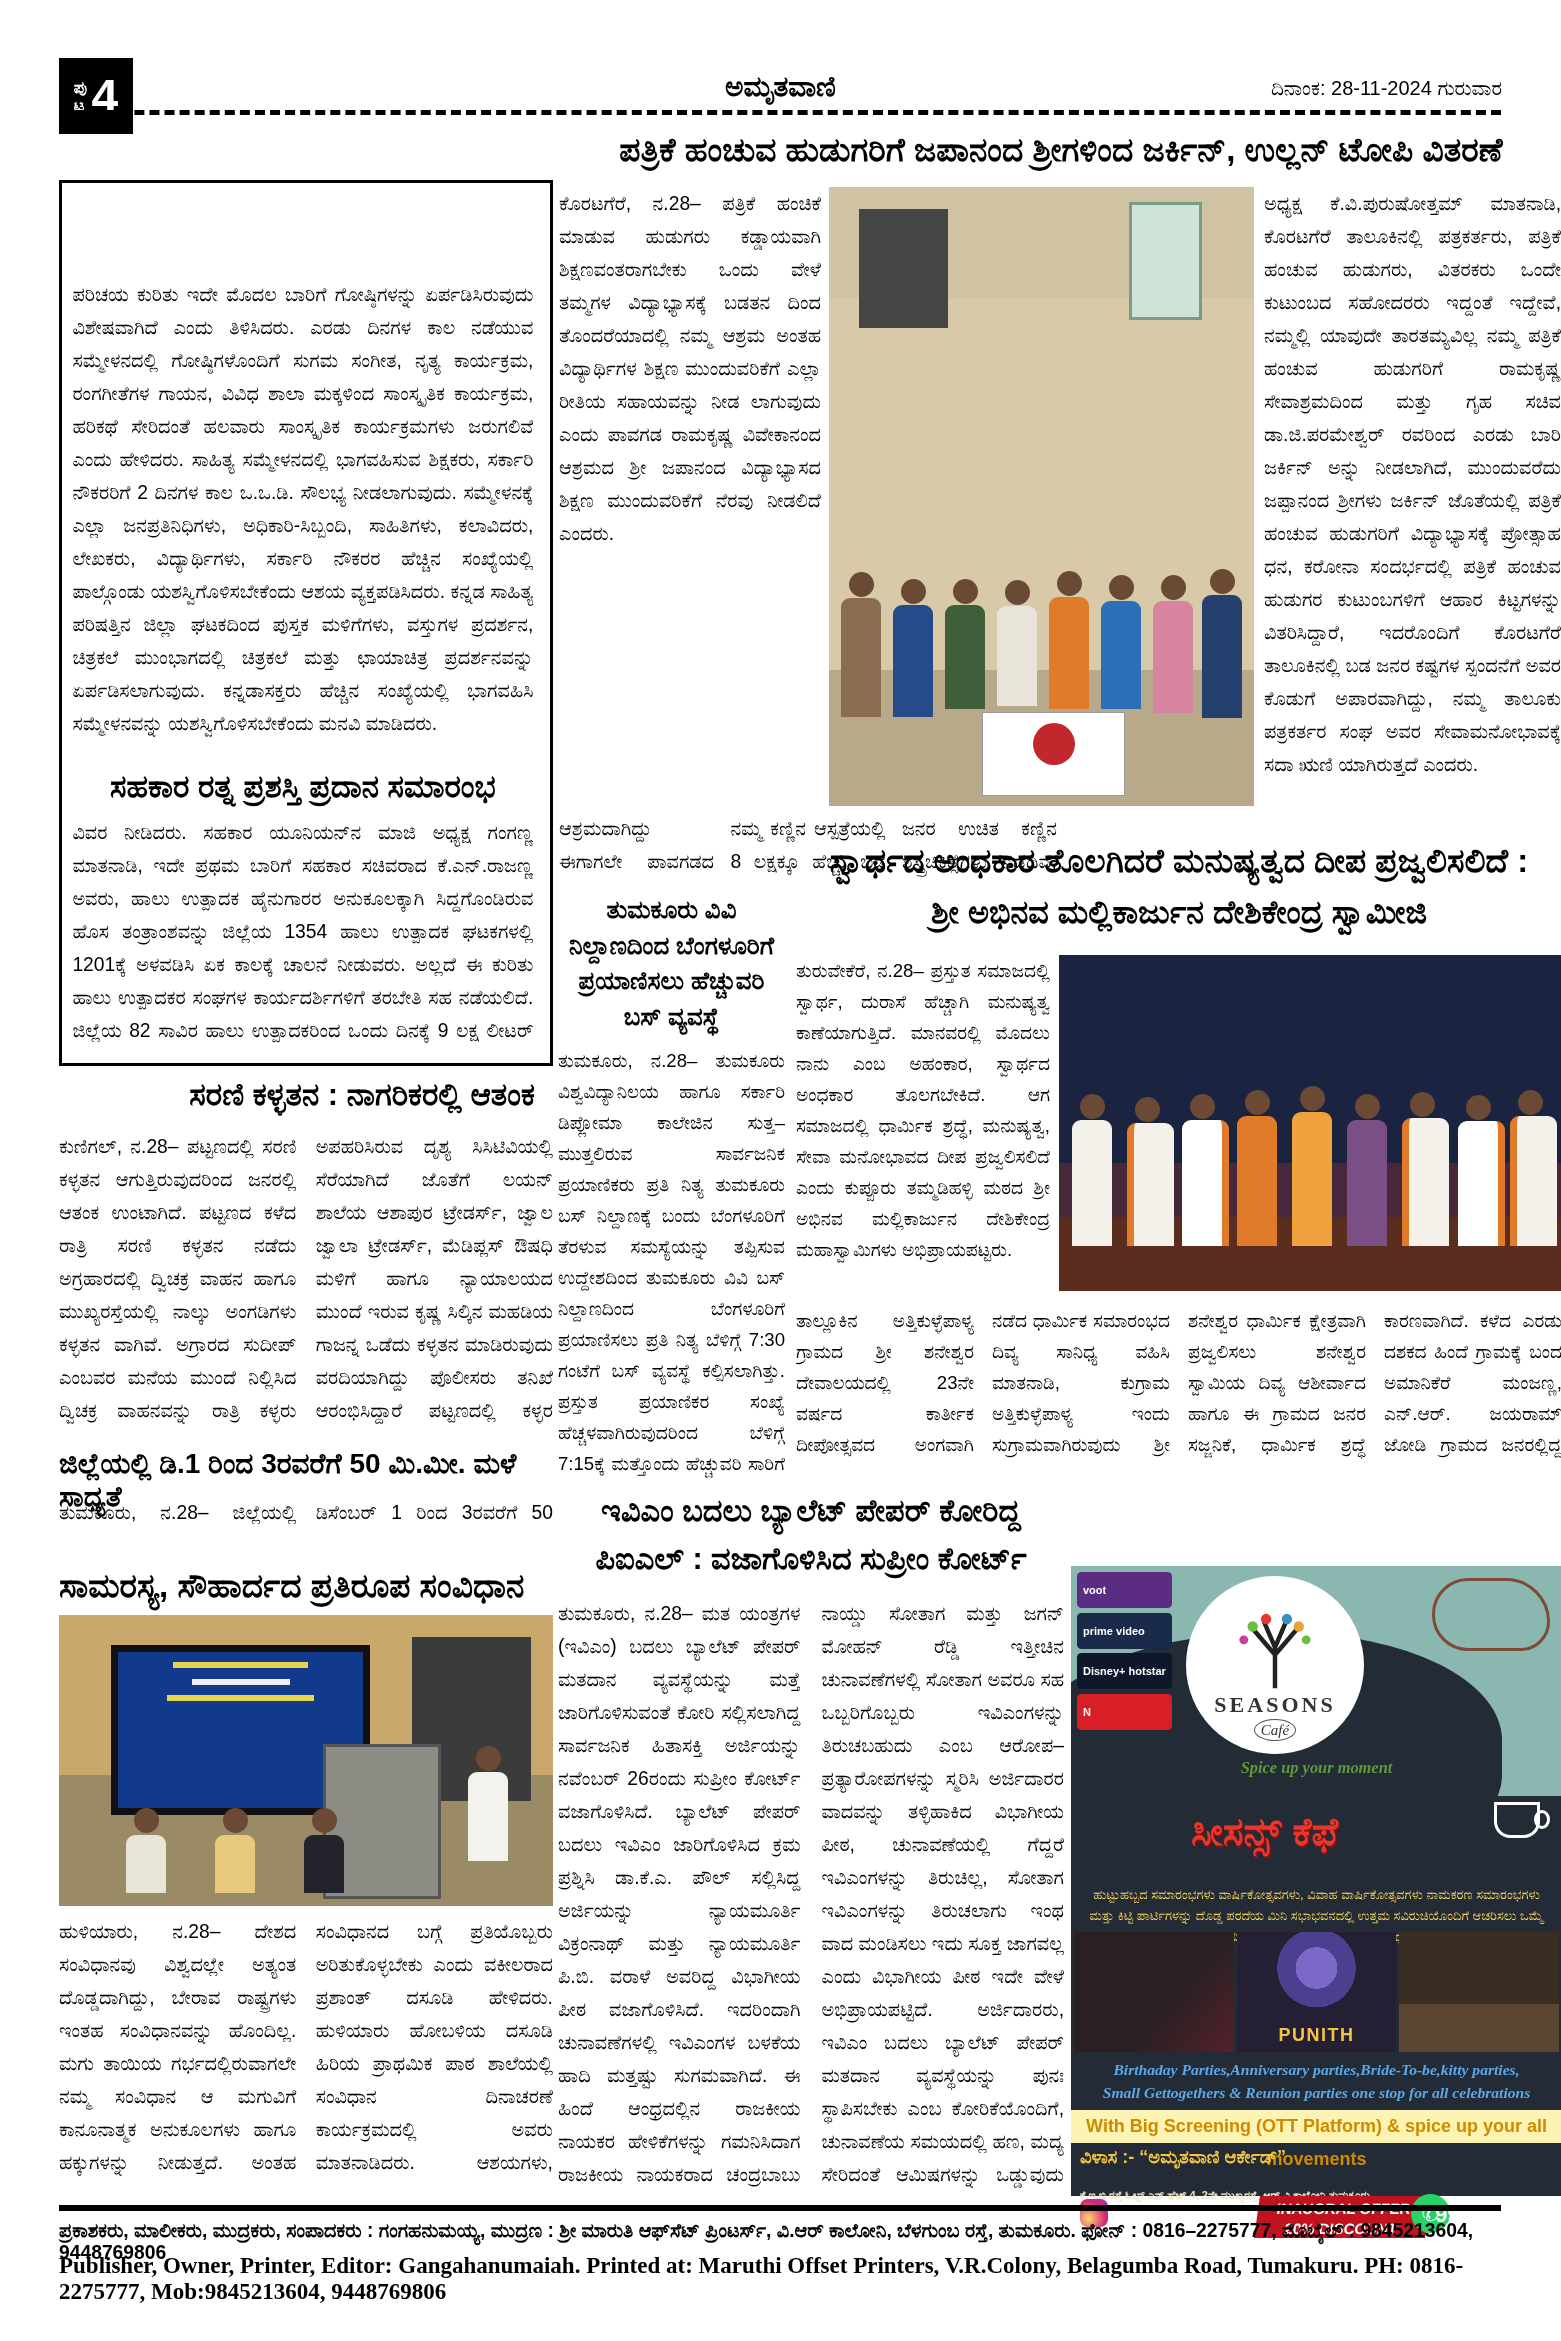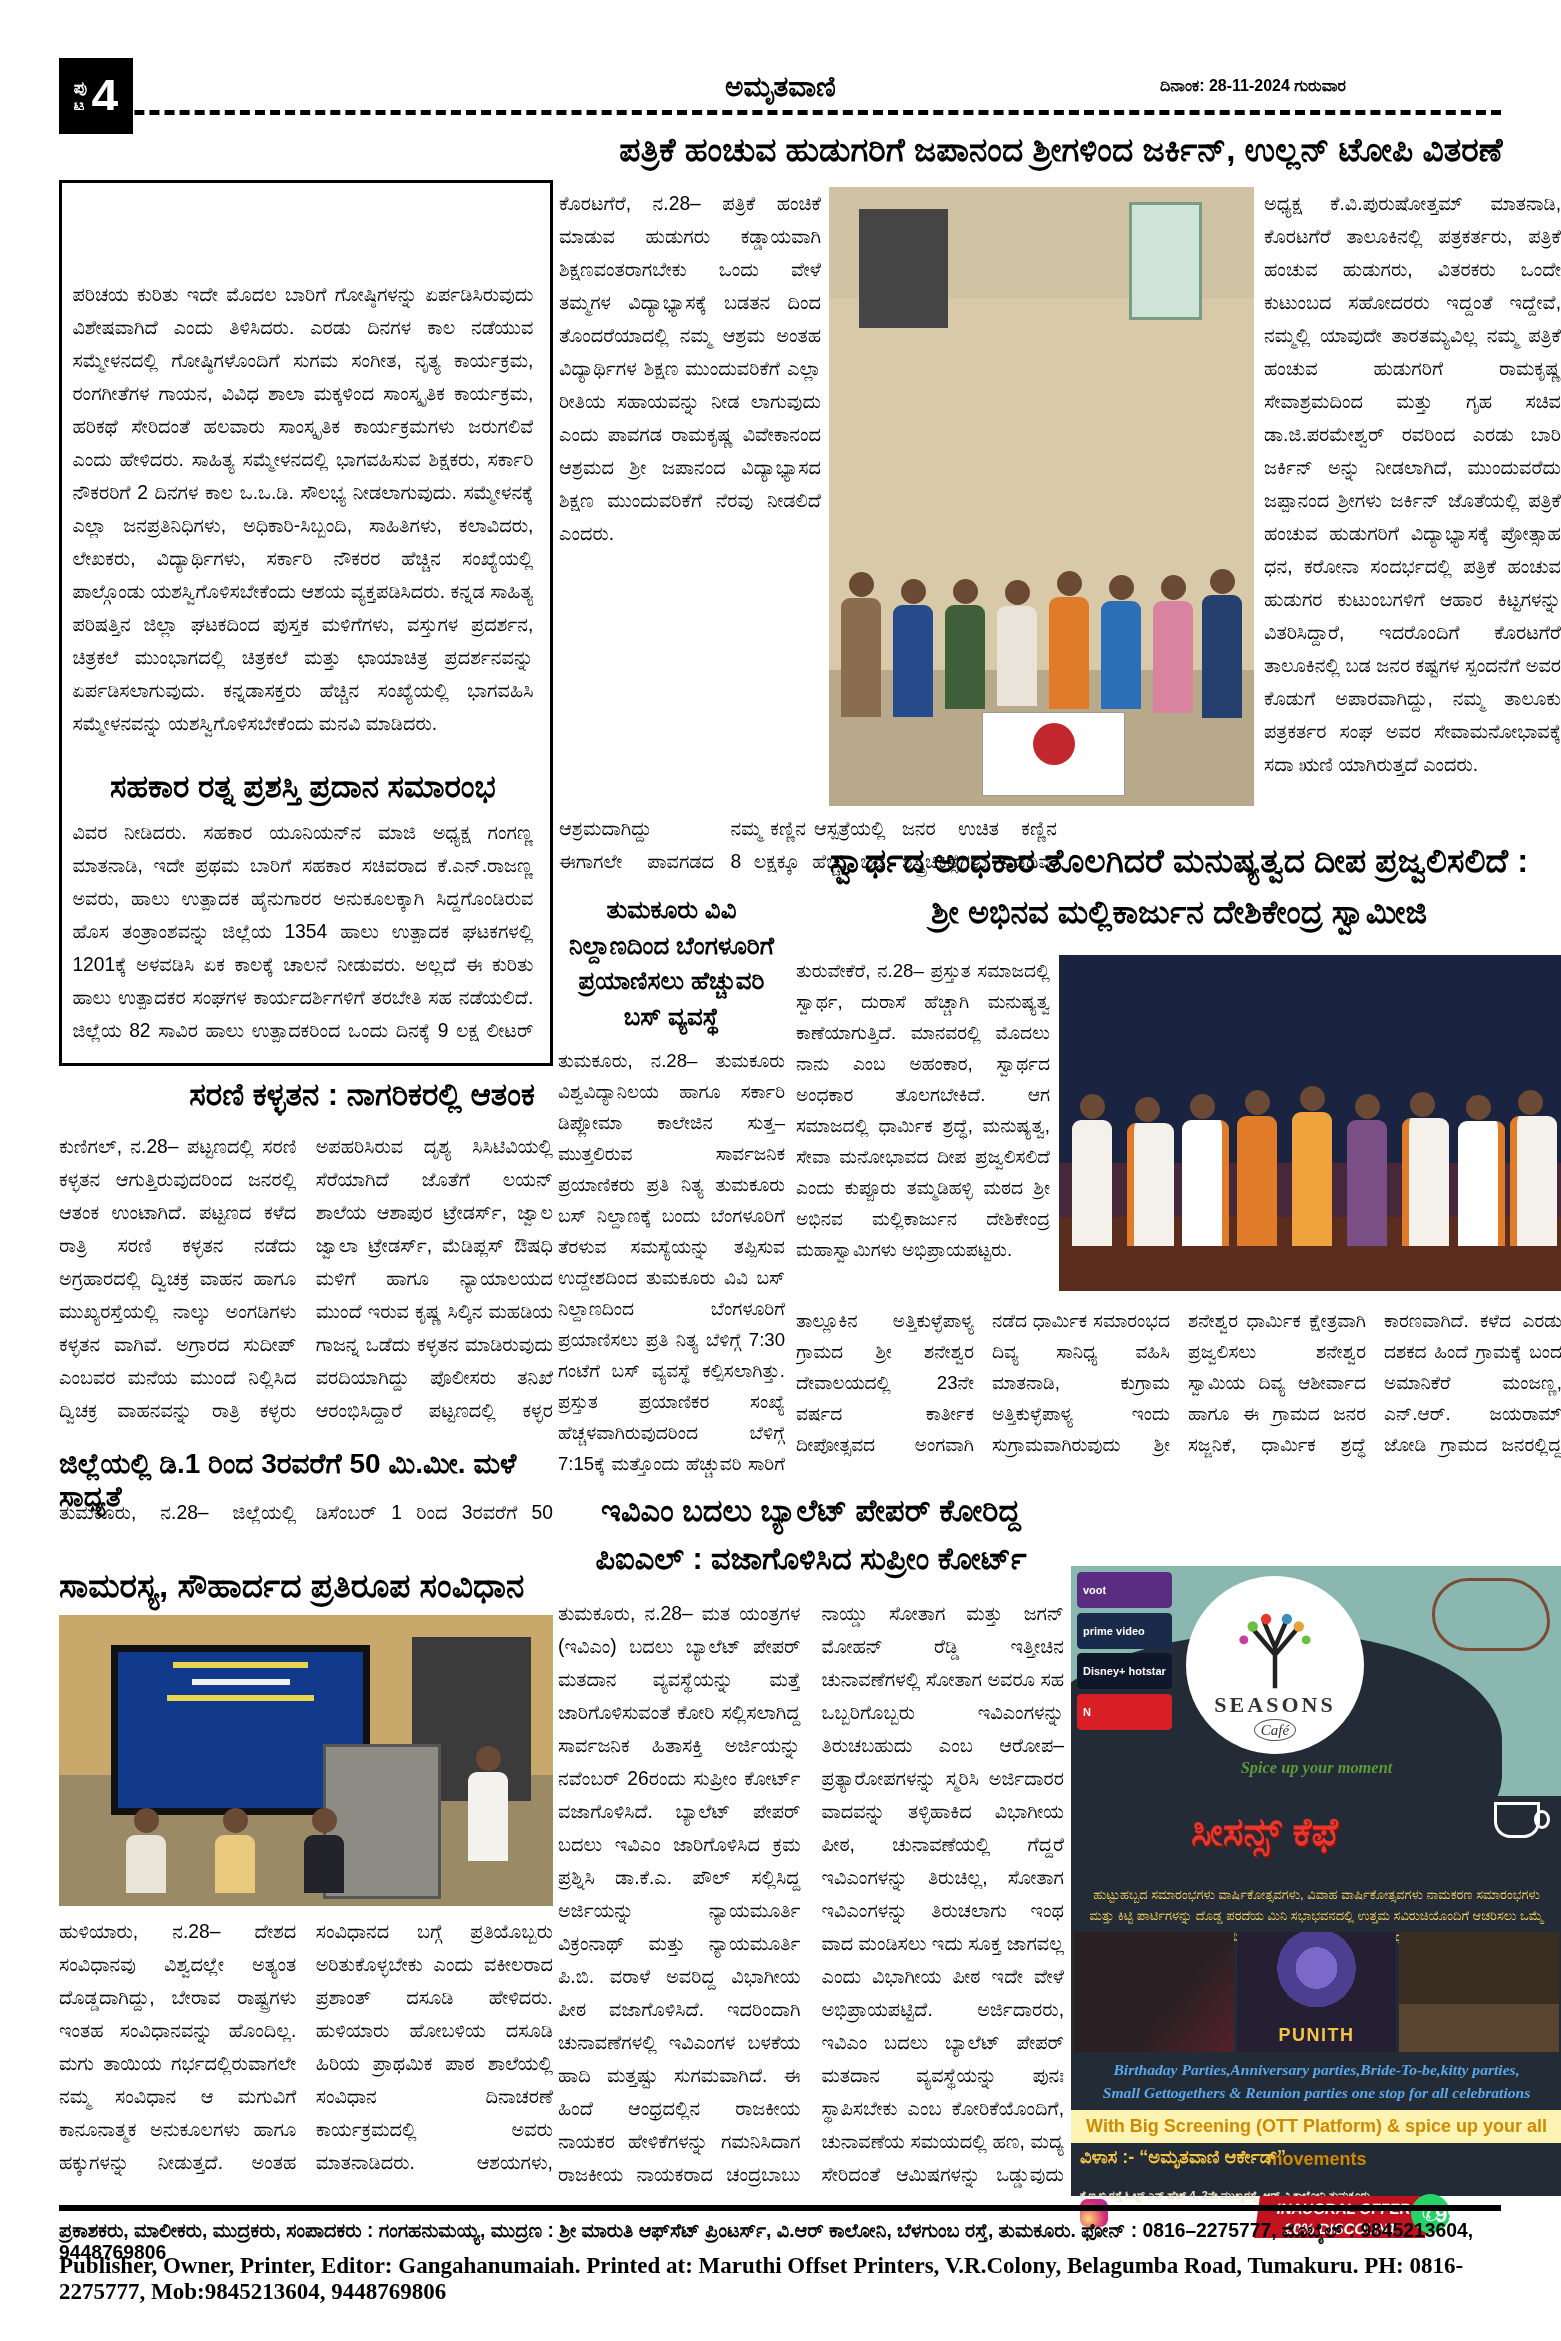--- a/index.html
+++ b/index.html
@@ -7,21 +7,21 @@
         font-family:"Liberation Sans","DejaVu Sans",sans-serif;color:#000;overflow:hidden;}
   .abs{position:absolute;}
   .just{text-align:justify;}
   .ovh{overflow:hidden;}
   .ctr{text-align:center;}
   
   #pagebox{left:59px;top:58px;width:74px;height:76px;background:#000;color:#fff;display:flex;align-items:center;justify-content:center;gap:4.5px;}
   #pagebox .stack{display:flex;flex-direction:column;font-size:16.4px;line-height:18px;font-weight:bold;}
   #pagebox .num{font-size:48px;font-weight:bold;}
   #masthead{left:632px;top:71px;width:297px;font-size:28px;font-weight:bold;text-align:center;}
-  #dateline{left:1160px;top:77px;width:342px;font-size:16px;font-weight:bold;text-align:left;}
+  #dateline{left:1160px;top:77px;width:342px;font-size:20px;font-weight:normal;text-align:right;}
   #dashrule{left:59px;top:110px;width:1442px;border-top:5.2px dashed #000;height:0;}
   
   #banner{left:59px;top:126px;width:346px;height:46px;background:#000;color:#fff;font-size:25px;font-weight:bold;display:flex;align-items:center;padding-left:10.4px;box-sizing:border-box;}
   #box1{left:59px;top:180px;width:494px;height:886px;border:3px solid #000;box-sizing:border-box;}
   #box1 .h1{position:absolute;left:10.4px;top:7.4px;width:461px;font-size:34px;line-height:1.15;font-weight:bold;}
   #box1 .b1{position:absolute;left:10.4px;top:95px;width:461px;height:476px;font-size:19.3px;line-height:33px;}
   #box1 .sh{position:absolute;left:10.4px;top:586px;width:461px;font-size:31px;font-weight:bold;}
   #box1 .b2{position:absolute;left:10.4px;top:633px;width:461px;height:236px;font-size:19.3px;line-height:33px;}
   .art-h{font-weight:bold;}
   #theft-h{left:41px;top:1077px;width:494px;font-size:31px;text-align:right;}

